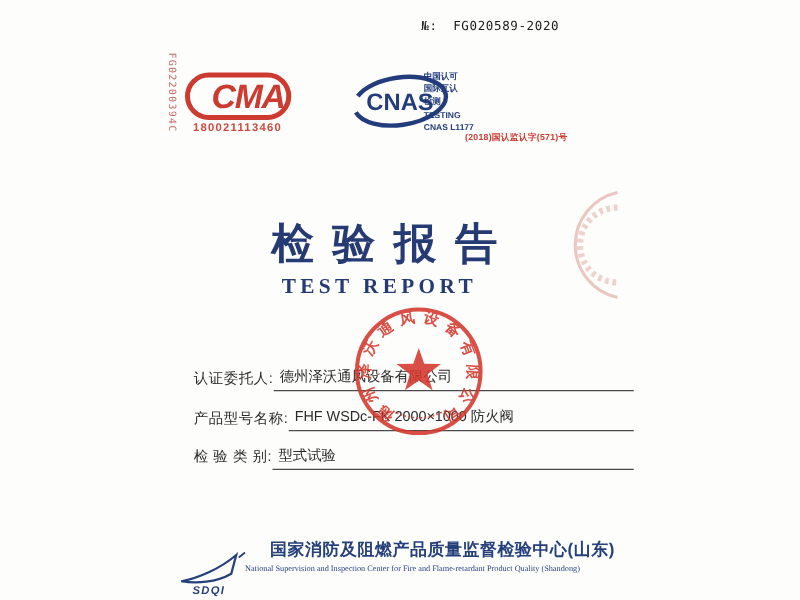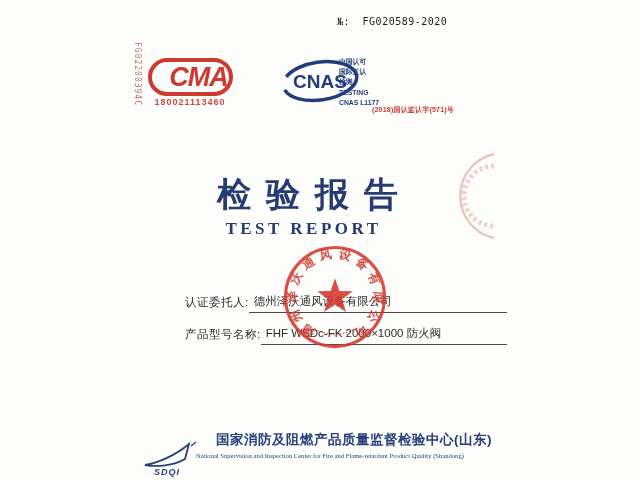--- a/index.html
+++ b/index.html
@@ -33,21 +33,21 @@
   .half-stamp{position:absolute;left:450px;top:150px;}
   
   .title-zh{position:absolute;left:150px;top:172px;width:300px;text-align:center;font-size:34px;
             font-weight:bold;color:#263a74;letter-spacing:15px;padding-left:15px;}
   .title-en{position:absolute;left:150px;top:219px;width:300px;text-align:center;
             font-family:"Liberation Serif",serif;font-size:17px;font-weight:bold;color:#263a74;
             letter-spacing:3.5px;padding-left:3.5px;}
   
   .field-row{position:absolute;left:155px;width:352px;display:flex;align-items:flex-end;
              font-size:11.5px;color:#2b2b2b;}
-  .field-row .lbl{white-space:nowrap;letter-spacing:.5px;padding-bottom:3px;margin-left:30px;}
+  .field-row .lbl{white-space:nowrap;letter-spacing:.5px;padding-bottom:3px;}
   .field-row .val{flex:1;border-bottom:1px solid #4a4a4a;padding:0 0 3px 5px;white-space:nowrap;}
   
   .stamp{position:absolute;left:279px;top:241px;width:112px;height:112px;opacity:.88;z-index:5;}
   
   .footer-logo{position:absolute;left:142px;top:441px;width:58px;height:36px;}
   .footer-zh{position:absolute;left:196px;top:431px;font-size:13.5px;font-weight:bold;color:#26407c;
              letter-spacing:.5px;white-space:nowrap;padding-left:20px;}
   .footer-en{position:absolute;left:196px;top:452px;font-family:"Liberation Serif",serif;
              font-size:6.6px;color:#2a4385;white-space:nowrap;}
 </style>
@@ -96,20 +96,24 @@
   <div class="title-en">TEST REPORT</div>
 
   <div class="field-row" style="top:294px;">
     <span class="lbl">认证委托人:</span>
     <span class="val">德州泽沃通风设备有限公司</span>
   </div>
   <div class="field-row" style="top:326px;">
     <span class="lbl">产品型号名称:</span>
     <span class="val">FHF WSDc-FK 2000×1000 防火阀</span>
   </div>
+  <div class="field-row" style="top:357px;">
+    <span class="lbl">检 验 类 别:</span>
+    <span class="val">型式试验</span>
+  </div>
 
   <div class="stamp">
     <svg width="112" height="112" viewBox="0 0 120 120">
       <defs>
         <path id="stampArc" d="M 42.2,98.1 A 42 42 0 1 1 77.8,98.1" fill="none"></path>
       </defs>
       <circle cx="60" cy="60" r="53" fill="none" stroke="#d5372c" stroke-width="3.4"></circle>
       <polygon points="60,40 64.7,53.5 79,53.8 67.6,62.5 71.8,76.2 60,68 48.2,76.2 52.4,62.5 41,53.8 55.3,53.5" fill="#d5372c"></polygon>
       <text font-size="13" letter-spacing="5.9" fill="#d5372c" font-weight="bold" font-family="Liberation Sans, sans-serif">
         <textPath href="#stampArc" startOffset="3">德州泽沃通风设备有限公司</textPath>

